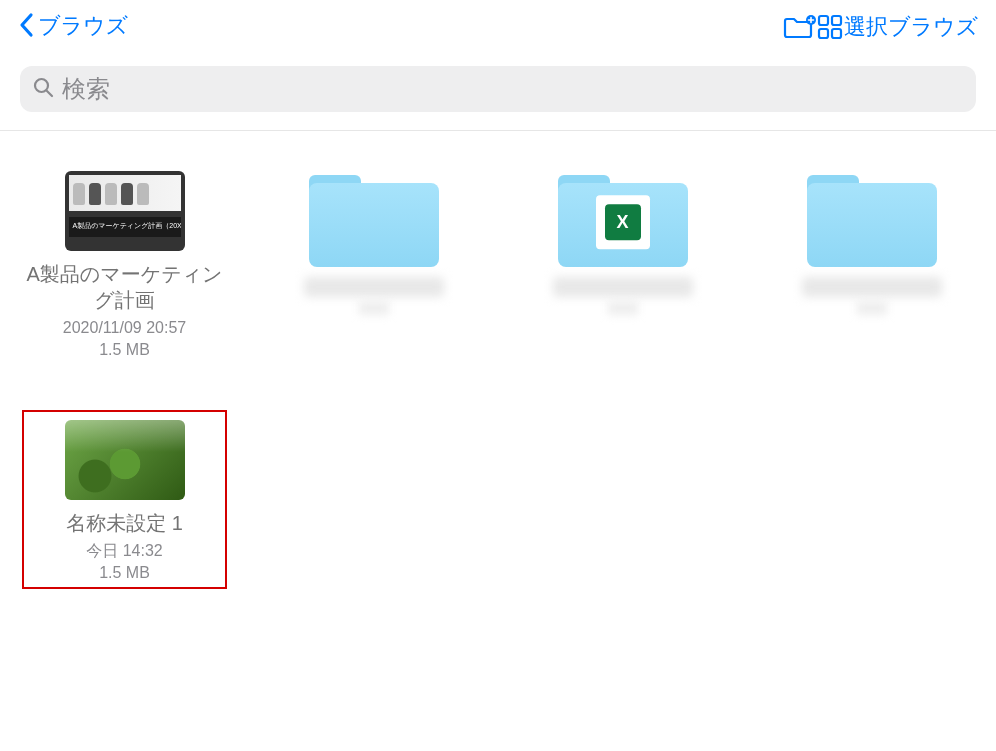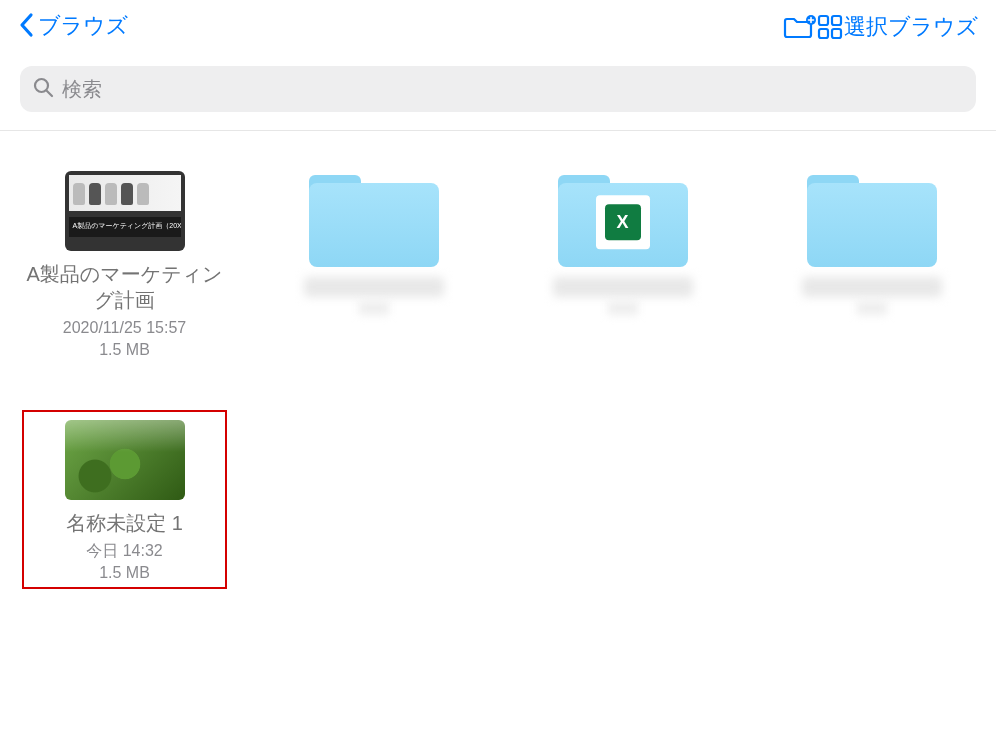--- a/index.html
+++ b/index.html
@@ -66,21 +66,21 @@
       display: flex;
       align-items: center;
       padding: 0 12px;
       gap: 8px;
     }
     .search-icon { color: #8a8a8e; }
     .search-input {
       border: none;
       background: transparent;
       outline: none;
-      font-size: 20px;
+      font-size: 24px;
       color: #0f766e;
       width: 100%;
     }
     .search-input::placeholder { color: #8a8a8e; }
     .grid {
       padding: 40px 20px 20px 20px;
       display: grid;
       grid-template-columns: repeat(4, 1fr);
       column-gap: 40px;
       row-gap: 60px;
@@ -281,21 +281,21 @@
       <div class="people">
         <div class="person light"></div>
           <div class="person"></div>
           <div class="person light"></div>
           <div class="person"></div>
           <div class="person light"></div>
       </div>
       <div class="ppt-band">A製品のマーケティング計画（20XX年）</div>
     </div>
     <div class="item-name">A製品のマーケティング計画</div>
-    <div class="item-sub">2020/11/25 15:57</div>
+    <div class="item-sub">2020/11/09 20:57</div>
     <div class="item-sub">1.5 MB</div>
   </div>
 
   <div class="item">
     <div class="folder">
       <div class="folder-tab"></div>
         <div class="folder-shape"></div>
     </div>
     <div class="item-name blurred"></div>
     <div class="item-sub blurred"></div>

